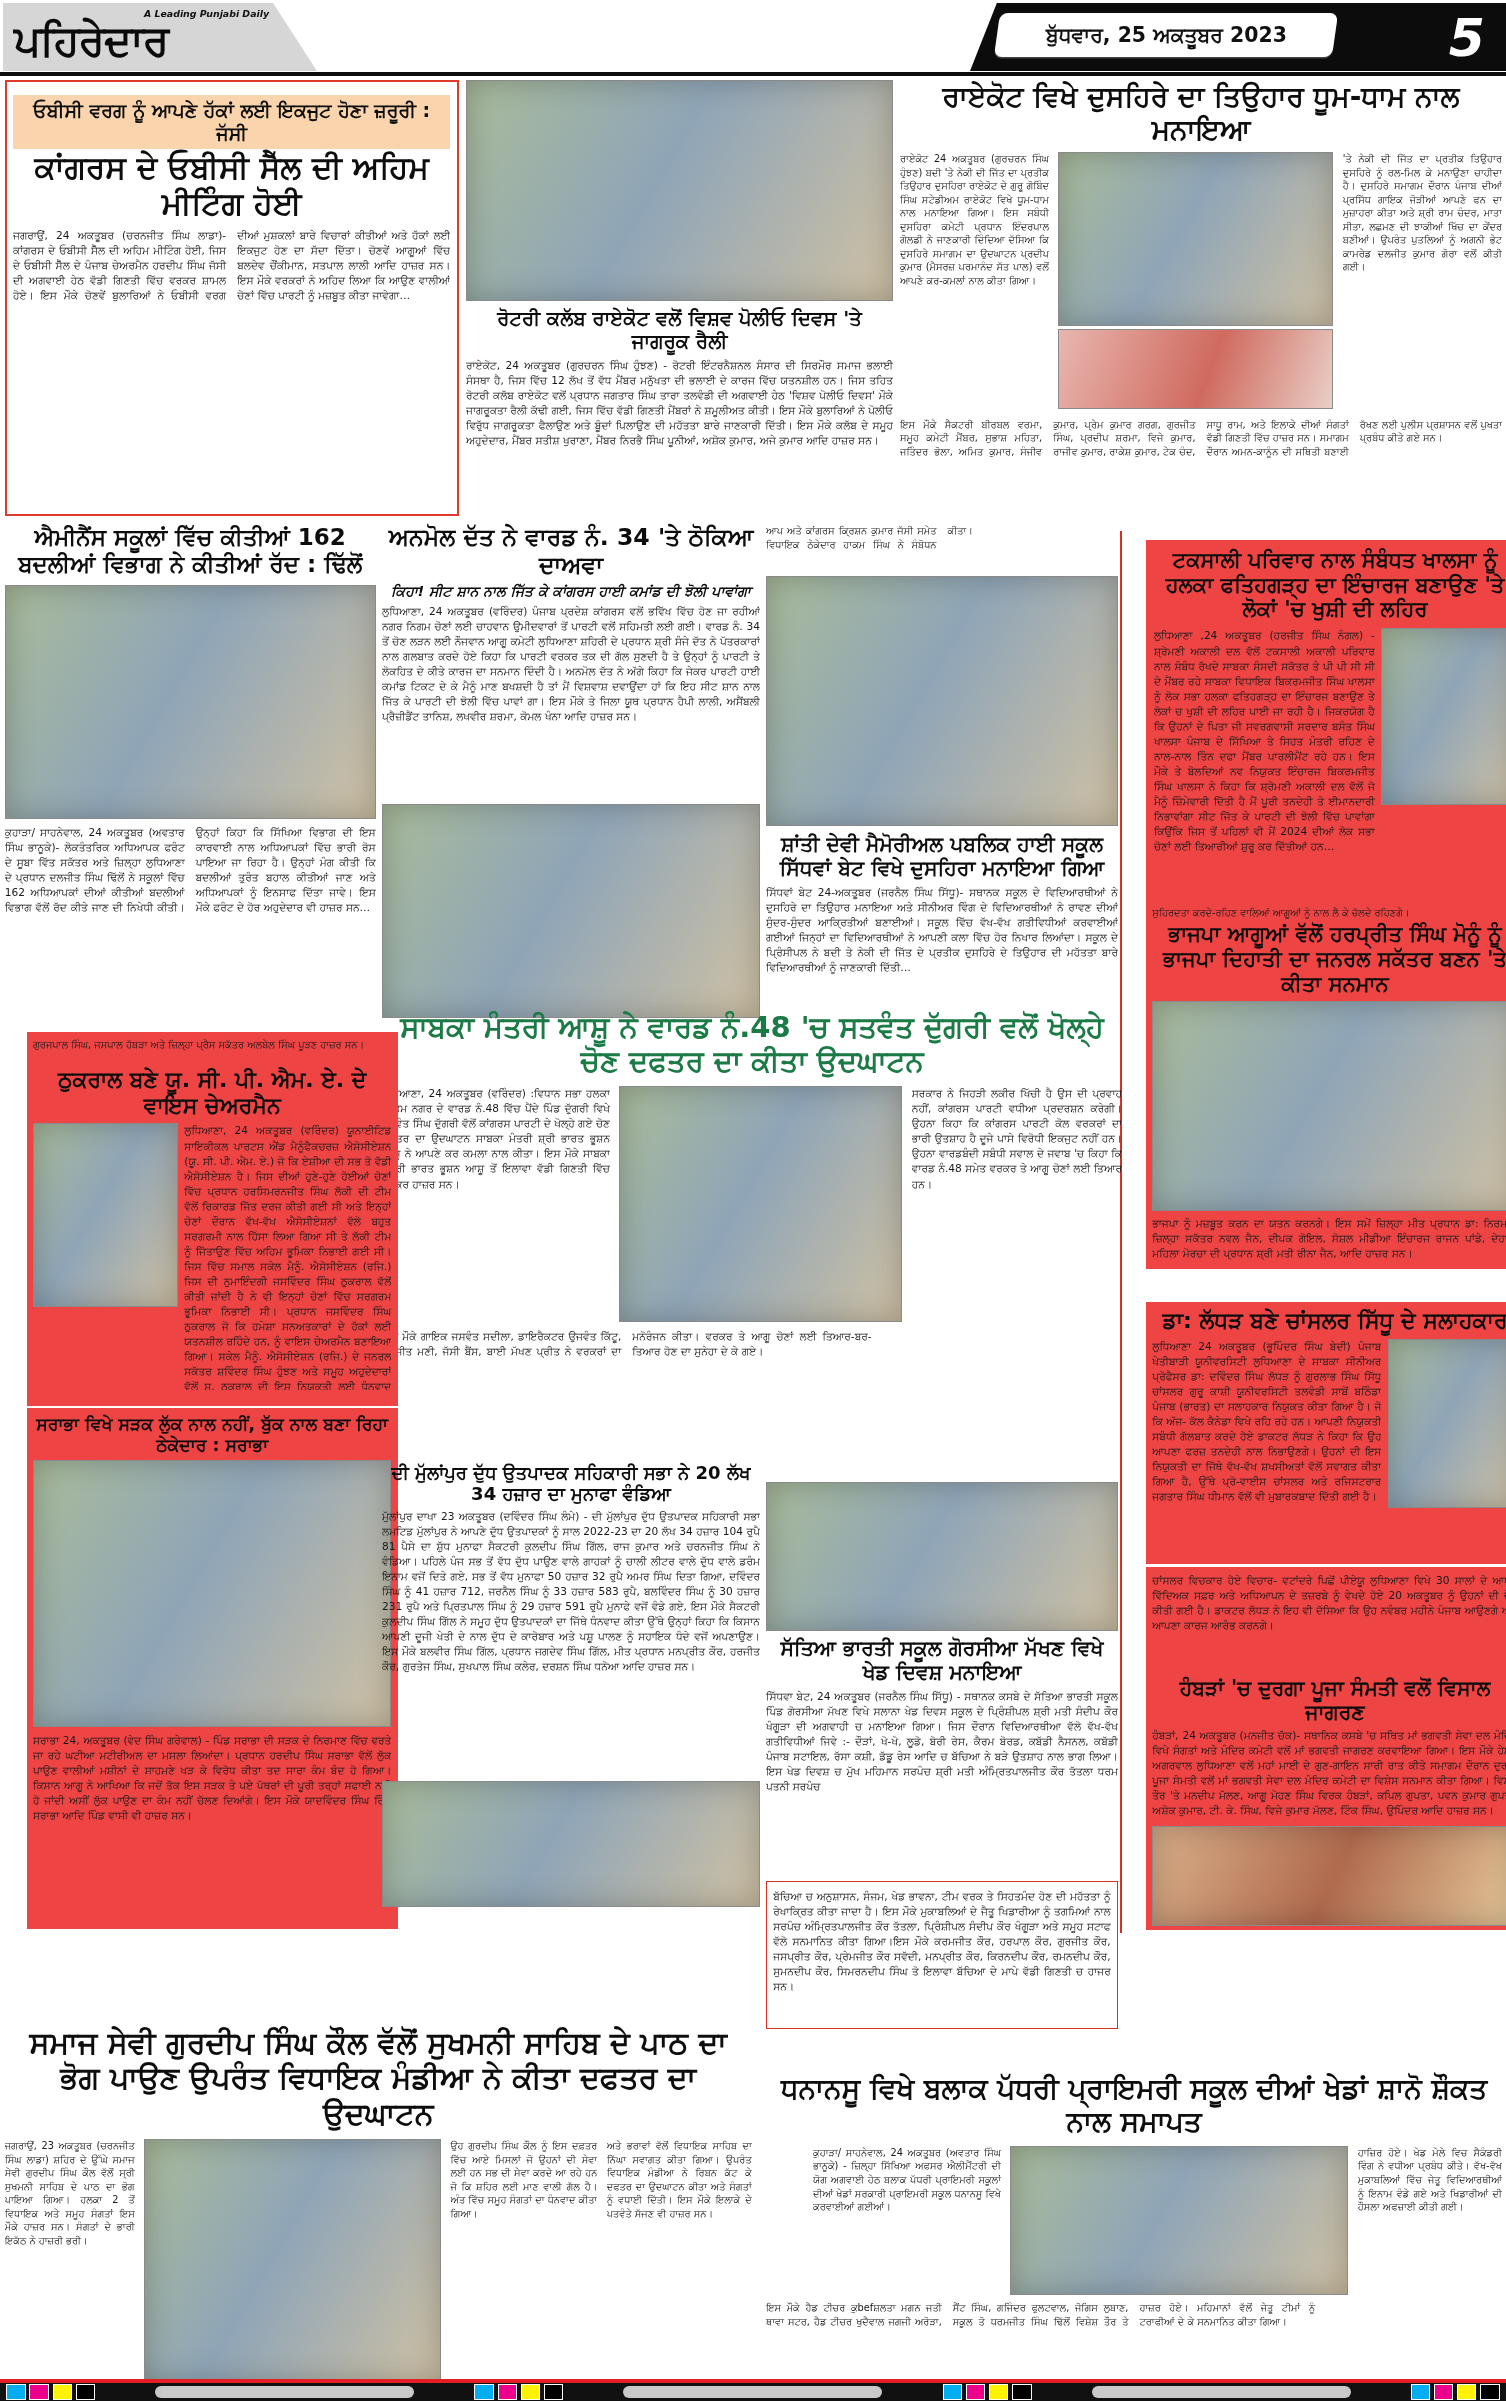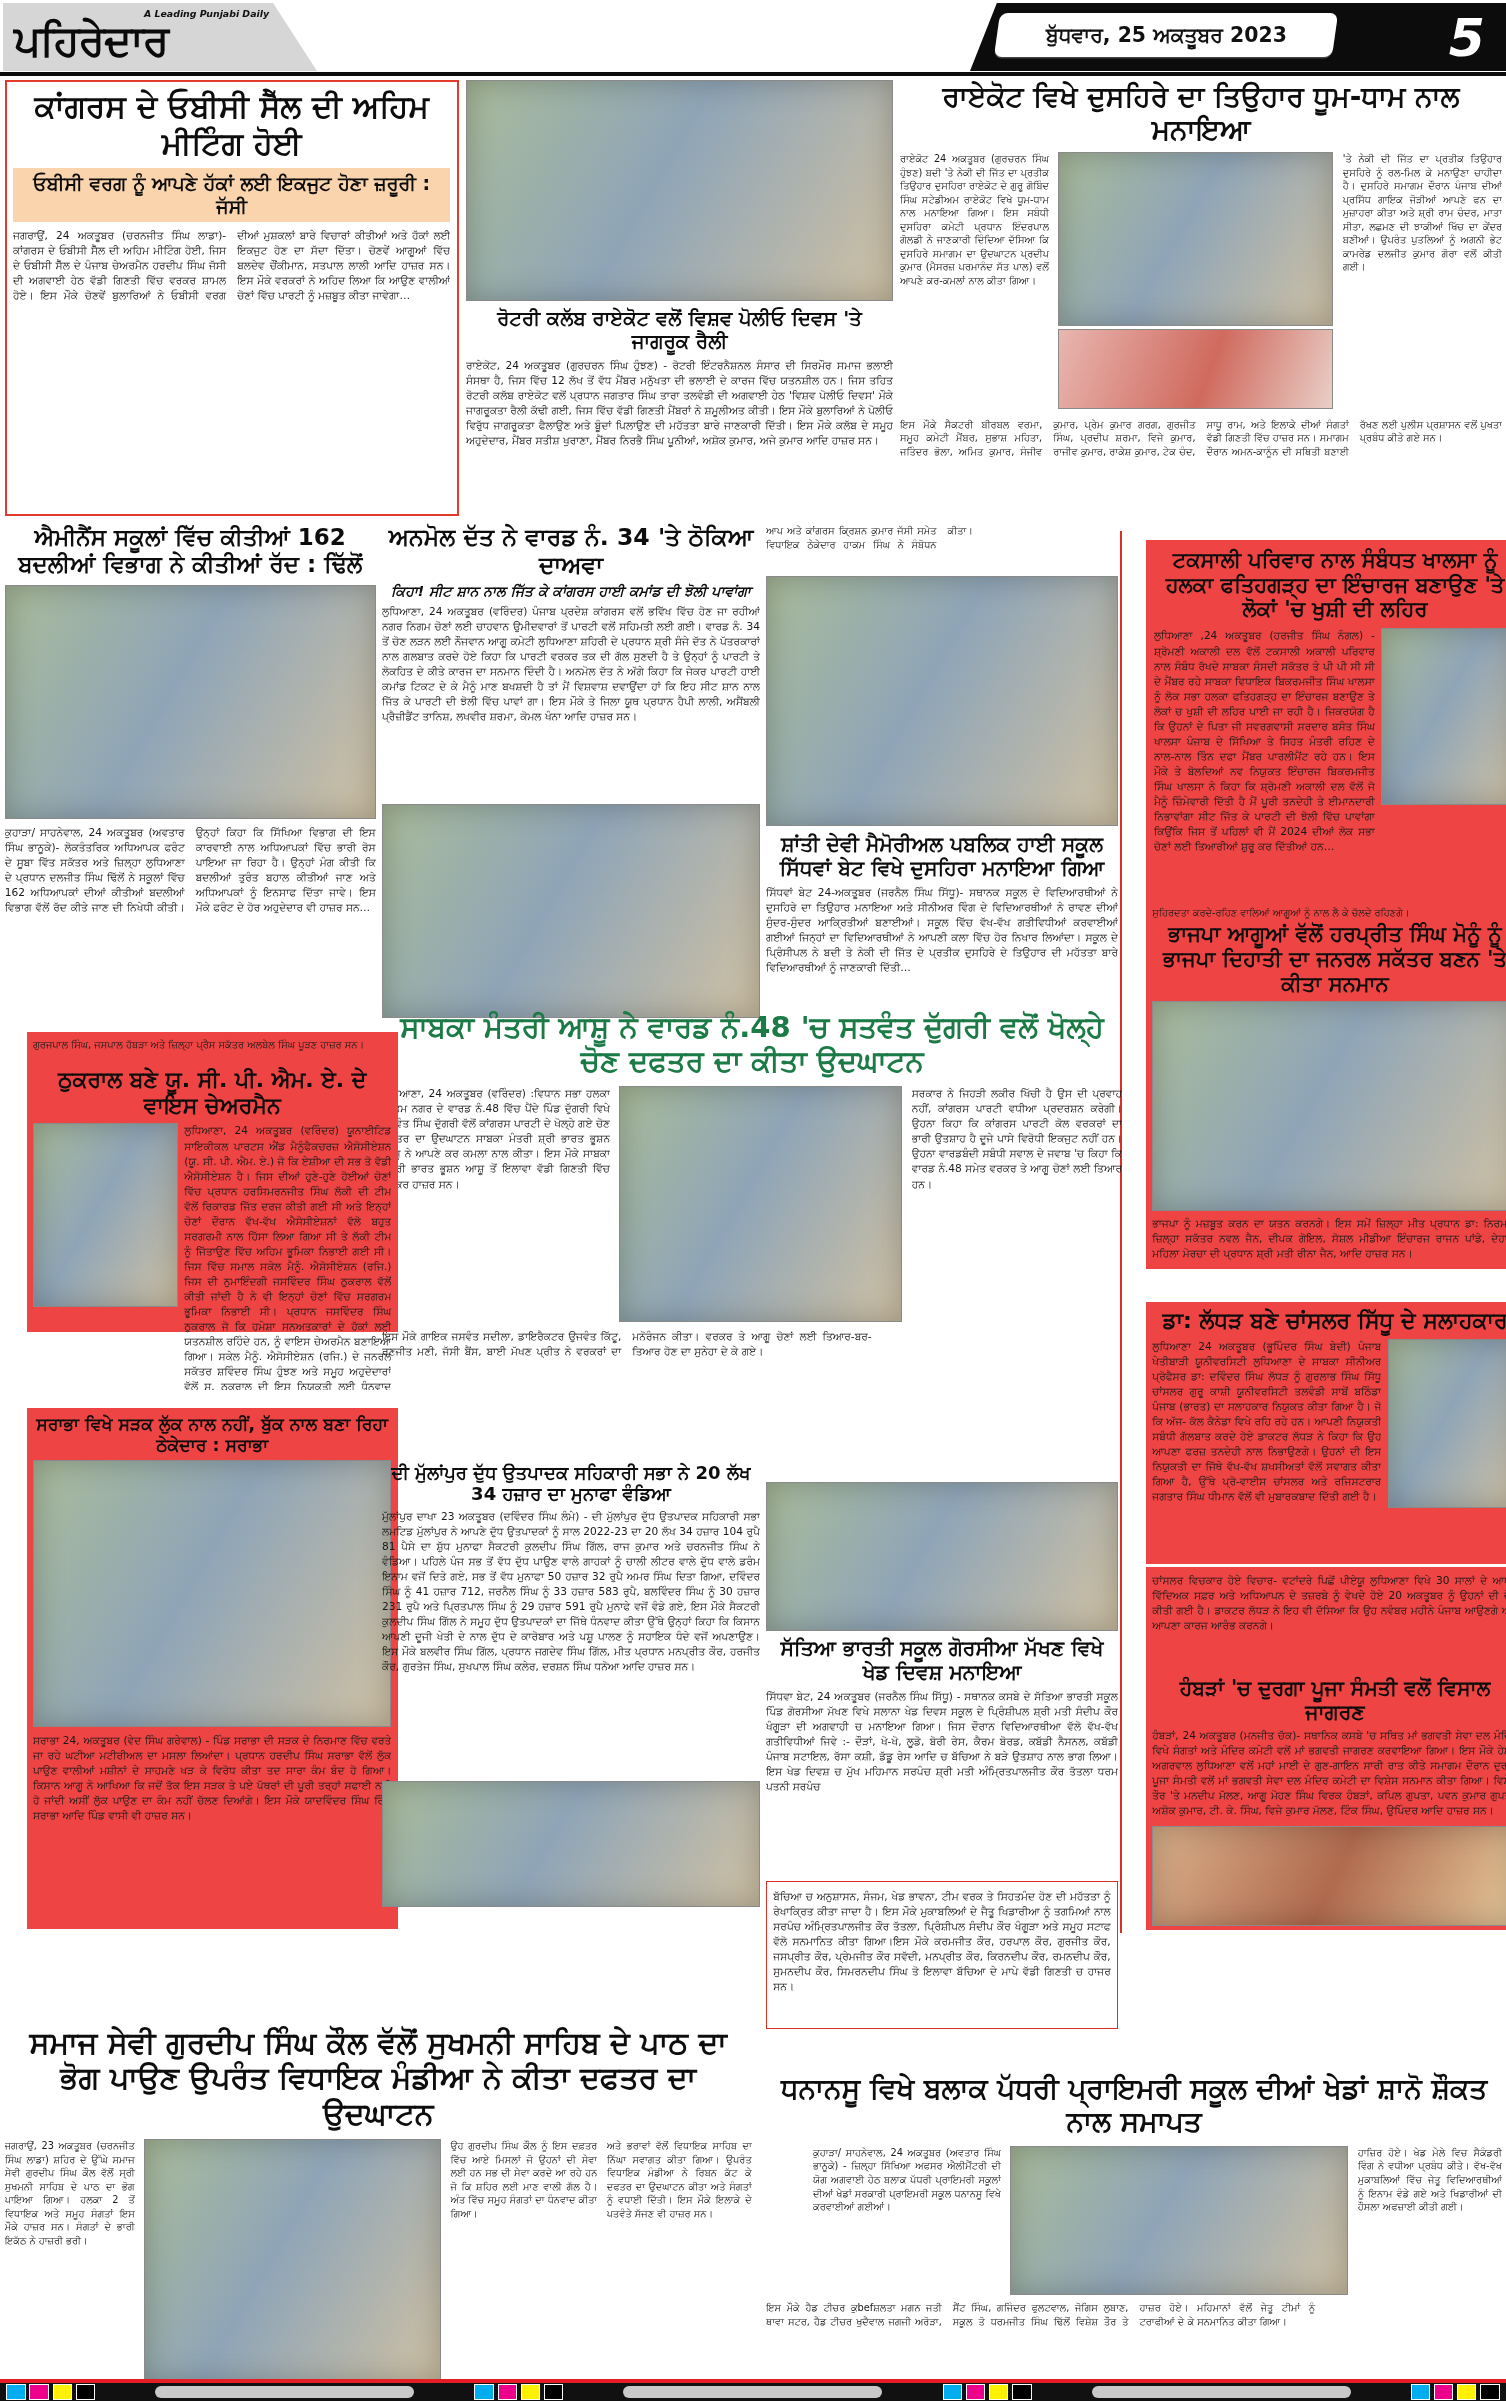--- a/index.html
+++ b/index.html
@@ -54,22 +54,22 @@
   <div class="hdr-black">
     <div class="page-num">5</div>
   </div>
   <div class="date-pill">
     <span>ਬੁੱਧਵਾਰ, 25 ਅਕਤੂਬਰ 2023</span>
   </div>
   <div class="hdr-rule"></div>
   <div class="vline-red"></div>
 
   <div class="art redbox" style="left:4.7px;top:80px;width:454px;height:436px;padding:6.3px;">
+    <div class="hl" style="font-size:19px;background:#f9d4ac;padding:4.7px 3.1px;margin-top:6.3px;">ਓਬੀਸੀ ਵਰਗ ਨੂੰ ਆਪਣੇ ਹੱਕਾਂ ਲਈ ਇਕਜੁਟ ਹੋਣਾ ਜ਼ਰੂਰੀ : ਜੱਸੀ</div>
     <div class="hl" style="font-size:31px;">ਕਾਂਗਰਸ ਦੇ ਓਬੀਸੀ ਸੈੱਲ ਦੀ ਅਹਿਮ ਮੀਟਿੰਗ ਹੋਈ</div>
-    <div class="hl" style="font-size:19px;background:#f9d4ac;padding:4.7px 3.1px;margin-top:6.3px;">ਓਬੀਸੀ ਵਰਗ ਨੂੰ ਆਪਣੇ ਹੱਕਾਂ ਲਈ ਇਕਜੁਟ ਹੋਣਾ ਜ਼ਰੂਰੀ : ਜੱਸੀ</div>
     <div class="body cols2" style="margin-top:6.3px;height:181px;overflow:hidden;">ਜਗਰਾਉਂ, 24 ਅਕਤੂਬਰ (ਚਰਨਜੀਤ ਸਿੰਘ ਲਾਡਾ)- ਕਾਂਗਰਸ ਦੇ ਓਬੀਸੀ ਸੈੱਲ ਦੀ ਅਹਿਮ ਮੀਟਿੰਗ ਹੋਈ, ਜਿਸ ਦੇ ਓਬੀਸੀ ਸੈੱਲ ਦੇ ਪੰਜਾਬ ਚੇਅਰਮੈਨ ਹਰਦੀਪ ਸਿੰਘ ਜੱਸੀ ਦੀ ਅਗਵਾਈ ਹੇਠ ਵੱਡੀ ਗਿਣਤੀ ਵਿੱਚ ਵਰਕਰ ਸ਼ਾਮਲ ਹੋਏ। ਇਸ ਮੌਕੇ ਚੋਣਵੇਂ ਬੁਲਾਰਿਆਂ ਨੇ ਓਬੀਸੀ ਵਰਗ ਦੀਆਂ ਮੁਸ਼ਕਲਾਂ ਬਾਰੇ ਵਿਚਾਰਾਂ ਕੀਤੀਆਂ ਅਤੇ ਹੱਕਾਂ ਲਈ ਇਕਜੁਟ ਹੋਣ ਦਾ ਸੱਦਾ ਦਿੱਤਾ। ਚੋਣਵੇਂ ਆਗੂਆਂ ਵਿੱਚ ਬਲਦੇਵ ਚੌਂਕੀਮਾਨ, ਸਤਪਾਲ ਲਾਲੀ ਆਦਿ ਹਾਜ਼ਰ ਸਨ। ਇਸ ਮੌਕੇ ਵਰਕਰਾਂ ਨੇ ਅਹਿਦ ਲਿਆ ਕਿ ਆਉਣ ਵਾਲੀਆਂ ਚੋਣਾਂ ਵਿੱਚ ਪਾਰਟੀ ਨੂੰ ਮਜ਼ਬੂਤ ਕੀਤਾ ਜਾਵੇਗਾ…</div>
   </div>
 
   <div class="art" style="left:466px;top:80px;width:427px;height:436px;">
     <div class="photo in" style="width:100%;height:221px;"></div>
     <div class="hl" style="font-size:19.6px;margin:6.3px 0 4.7px;">ਰੋਟਰੀ ਕਲੱਬ ਰਾਏਕੋਟ ਵਲੋਂ ਵਿਸ਼ਵ ਪੋਲੀਓ ਦਿਵਸ 'ਤੇ ਜਾਗਰੂਕ ਰੈਲੀ</div>
     <div class="body" style="height:157px;overflow:hidden;">ਰਾਏਕੋਟ, 24 ਅਕਤੂਬਰ (ਗੁਰਚਰਨ ਸਿੰਘ ਹੁੰਝਣ) - ਰੋਟਰੀ ਇੰਟਰਨੈਸ਼ਨਲ ਸੰਸਾਰ ਦੀ ਸਿਰਮੌਰ ਸਮਾਜ ਭਲਾਈ ਸੰਸਥਾ ਹੈ, ਜਿਸ ਵਿੱਚ 12 ਲੱਖ ਤੋਂ ਵੱਧ ਮੈਂਬਰ ਮਨੁੱਖਤਾ ਦੀ ਭਲਾਈ ਦੇ ਕਾਰਜ ਵਿੱਚ ਯਤਨਸ਼ੀਲ ਹਨ। ਜਿਸ ਤਹਿਤ ਰੋਟਰੀ ਕਲੱਬ ਰਾਏਕੋਟ ਵਲੋਂ ਪ੍ਰਧਾਨ ਜਗਤਾਰ ਸਿੰਘ ਤਾਰਾ ਤਲਵੰਡੀ ਦੀ ਅਗਵਾਈ ਹੇਠ 'ਵਿਸ਼ਵ ਪੋਲੀਓ ਦਿਵਸ' ਮੌਕੇ ਜਾਗਰੂਕਤਾ ਰੈਲੀ ਕੱਢੀ ਗਈ, ਜਿਸ ਵਿੱਚ ਵੱਡੀ ਗਿਣਤੀ ਮੈਂਬਰਾਂ ਨੇ ਸ਼ਮੂਲੀਅਤ ਕੀਤੀ। ਇਸ ਮੌਕੇ ਬੁਲਾਰਿਆਂ ਨੇ ਪੋਲੀਓ ਵਿਰੁੱਧ ਜਾਗਰੂਕਤਾ ਫੈਲਾਉਣ ਅਤੇ ਬੂੰਦਾਂ ਪਿਲਾਉਣ ਦੀ ਮਹੱਤਤਾ ਬਾਰੇ ਜਾਣਕਾਰੀ ਦਿੱਤੀ। ਇਸ ਮੌਕੇ ਕਲੱਬ ਦੇ ਸਮੂਹ ਅਹੁਦੇਦਾਰ, ਮੈਂਬਰ ਸਤੀਸ਼ ਖੁਰਾਣਾ, ਮੈਂਬਰ ਨਿਰਭੈ ਸਿੰਘ ਪੂਨੀਆਂ, ਅਸ਼ੋਕ ਕੁਮਾਰ, ਅਜੇ ਕੁਮਾਰ ਆਦਿ ਹਾਜ਼ਰ ਸਨ।</div>
   </div>
 
   <div class="art" style="left:900px;top:80px;width:602px;height:436px;">
@@ -116,21 +116,21 @@
   <div class="art" style="left:382px;top:1010px;width:740px;height:447px;">
     <div class="hl" style="font-size:29px;color:#1b7a45;">ਸਾਬਕਾ ਮੰਤਰੀ ਆਸ਼ੂ ਨੇ ਵਾਰਡ ਨੰ.48 'ਚ ਸਤਵੰਤ ਦੁੱਗਰੀ ਵਲੋਂ ਖੋਲ੍ਹੇ ਚੋਣ ਦਫਤਰ ਦਾ ਕੀਤਾ ਉਦਘਾਟਨ</div>
     <div class="flexrow" style="margin-top:7.9px;">
       <div class="body" style="width:228px;height:236px;overflow:hidden;">ਲੁਧਿਆਣਾ, 24 ਅਕਤੂਬਰ (ਵਰਿੰਦਰ) :ਵਿਧਾਨ ਸਭਾ ਹਲਕਾ ਆਤਮ ਨਗਰ ਦੇ ਵਾਰਡ ਨੰ.48 ਵਿੱਚ ਪੈਂਦੇ ਪਿੰਡ ਦੁੱਗਰੀ ਵਿਖੇ ਸਤਵੰਤ ਸਿੰਘ ਦੁੱਗਰੀ ਵੱਲੋਂ ਕਾਂਗਰਸ ਪਾਰਟੀ ਦੇ ਖੋਲ੍ਹੇ ਗਏ ਚੋਣ ਦਫਤਰ ਦਾ ਉਦਘਾਟਨ ਸਾਬਕਾ ਮੰਤਰੀ ਸ਼੍ਰੀ ਭਾਰਤ ਭੂਸ਼ਨ ਆਸ਼ੂ ਨੇ ਆਪਣੇ ਕਰ ਕਮਲਾ ਨਾਲ ਕੀਤਾ। ਇਸ ਮੌਕੇ ਸਾਬਕਾ ਮੰਤਰੀ ਭਾਰਤ ਭੂਸ਼ਨ ਆਸ਼ੂ ਤੋਂ ਇਲਾਵਾ ਵੱਡੀ ਗਿਣਤੀ ਵਿੱਚ ਵਰਕਰ ਹਾਜ਼ਰ ਸਨ।</div>
       <div class="photo in" style="width:283px;height:236px;flex:0 0 auto;"></div>
       <div class="body" style="flex:1;height:236px;overflow:hidden;">ਸਰਕਾਰ ਨੇ ਜਿਹੜੀ ਲਕੀਰ ਖਿੱਚੀ ਹੈ ਉਸ ਦੀ ਪ੍ਰਵਾਹ ਨਹੀਂ, ਕਾਂਗਰਸ ਪਾਰਟੀ ਵਧੀਆ ਪ੍ਰਦਰਸ਼ਨ ਕਰੇਗੀ। ਉਹਨਾ ਕਿਹਾ ਕਿ ਕਾਂਗਰਸ ਪਾਰਟੀ ਕੋਲ ਵਰਕਰਾਂ ਦਾ ਭਾਰੀ ਉਤਸ਼ਾਹ ਹੈ ਦੂਜੇ ਪਾਸੇ ਵਿਰੋਧੀ ਇਕਜੁਟ ਨਹੀਂ ਹਨ। ਉਹਨਾ ਵਾਰਡਬੰਦੀ ਸਬੰਧੀ ਸਵਾਲ ਦੇ ਜਵਾਬ 'ਚ ਕਿਹਾ ਕਿ ਵਾਰਡ ਨੰ.48 ਸਮੇਤ ਵਰਕਰ ਤੇ ਆਗੂ ਚੋਣਾਂ ਲਈ ਤਿਆਰ ਹਨ।</div>
     </div>
     <div class="body cols3" style="margin-top:6.3px;height:94px;overflow:hidden;">ਇਸ ਮੌਕੇ ਗਾਇਕ ਜਸਵੰਤ ਸਦੀਲਾ, ਡਾਇਰੈਕਟਰ ਉਜਵੰਤ ਕਿੱਟੂ, ਰਣਜੀਤ ਮਣੀ, ਜੱਸੀ ਬੈਂਸ, ਬਾਈ ਮੱਖਣ ਪ੍ਰੀਤ ਨੇ ਵਰਕਰਾਂ ਦਾ ਮਨੋਰੰਜਨ ਕੀਤਾ। ਵਰਕਰ ਤੇ ਆਗੂ ਚੋਣਾਂ ਲਈ ਤਿਆਰ-ਬਰ-ਤਿਆਰ ਹੋਣ ਦਾ ਸੁਨੇਹਾ ਦੇ ਕੇ ਗਏ।</div>
   </div>
 
-  <div class="art cream" style="left:4.7px;top:1032px;width:371px;height:300px;padding:6.3px;">
+  <div class="art cream" style="left:4.7px;top:1032px;width:371px;height:374px;padding:6.3px;">
     <div class="body small" style="height:27px;overflow:hidden;">ਗੁਰਜਪਾਲ ਸਿੰਘ, ਜਸਪਾਲ ਹੱਬੜਾ ਅਤੇ ਜ਼ਿਲ੍ਹਾ ਪ੍ਰੈਸ ਸਕੱਤਰ ਅਲਬੇਲ ਸਿੰਘ ਪੂੜਣ ਹਾਜ਼ਰ ਸਨ।</div>
     <div class="hl" style="font-size:22px;margin-top:1.6px;">ਠੁਕਰਾਲ ਬਣੇ ਯੂ. ਸੀ. ਪੀ. ਐਮ. ਏ. ਦੇ ਵਾਇਸ ਚੇਅਰਮੈਨ</div>
     <div style="margin-top:4.7px;">
       <div class="photo in" style="width:145px;height:184px;float:left;margin:0 6.3px 3.1px 0;"></div>
       <div class="body" style="height:267px;overflow:hidden;">ਲੁਧਿਆਣਾ, 24 ਅਕਤੂਬਰ (ਵਰਿੰਦਰ) ਯੂਨਾਈਟਿਡ ਸਾਇਕੀਕਲ ਪਾਰਟਸ ਐਂਡ ਮੈਨੂੰਫੈਕਚਰਜ਼ ਐਸੋਸੀਏਸ਼ਨ (ਯੂ. ਸੀ. ਪੀ. ਐਮ. ਏ.) ਜੋ ਕਿ ਏਸ਼ੀਆ ਦੀ ਸਭ ਤੋ ਵੱਡੀ ਐਸੋਸੀਏਸ਼ਨ ਹੈ। ਜਿਸ ਦੀਆਂ ਹੁਣੇ-ਹੁਣੇ ਹੋਈਆਂ ਚੋਣਾਂ ਵਿੱਚ ਪ੍ਰਧਾਨ ਹਰਸਿਮਰਨਜੀਤ ਸਿੰਘ ਲੱਕੀ ਦੀ ਟੀਮ ਵੱਲੋਂ ਰਿਕਾਰਡ ਜਿੱਤ ਦਰਜ ਕੀਤੀ ਗਈ ਸੀ ਅਤੇ ਇਨ੍ਹਾਂ ਚੋਣਾਂ ਦੌਰਾਨ ਵੱਖ-ਵੱਖ ਐਸੋਸੀਏਸ਼ਨਾਂ ਵੱਲੋ ਬਹੁਤ ਸਰਗਰਮੀ ਨਾਲ ਹਿੱਸਾ ਲਿਆ ਗਿਆ ਸੀ ਤੇ ਲੱਕੀ ਟੀਮ ਨੂੰ ਜਿੱਤਾਉਣ ਵਿੱਚ ਅਹਿਮ ਭੂਮਿਕਾ ਨਿਭਾਈ ਗਈ ਸੀ। ਜਿਸ ਵਿੱਚ ਸਮਾਲ ਸਕੇਲ ਮੈਨੂੰ. ਐਸੋਸੀਏਸ਼ਨ (ਰਜਿ.) ਜਿਸ ਦੀ ਨੁਮਾਇੰਦਗੀ ਜਸਵਿੰਦਰ ਸਿੰਘ ਠੁਕਰਾਲ ਵੱਲੋਂ ਕੀਤੀ ਜਾਂਦੀ ਹੈ ਨੇ ਵੀ ਇਨ੍ਹਾਂ ਚੋਣਾਂ ਵਿੱਚ ਸਰਗਰਮ ਭੂਮਿਕਾ ਨਿਭਾਈ ਸੀ। ਪ੍ਰਧਾਨ ਜਸਵਿੰਦਰ ਸਿੰਘ ਠੁਕਰਾਲ ਜੋ ਕਿ ਹਮੇਸ਼ਾ ਸਨਅਤਕਾਰਾਂ ਦੇ ਹੱਕਾਂ ਲਈ ਯਤਨਸ਼ੀਲ ਰਹਿੰਦੇ ਹਨ, ਨੂੰ ਵਾਇਸ ਚੇਅਰਮੈਨ ਬਣਾਇਆ ਗਿਆ। ਸਕੇਲ ਮੈਨੂੰ. ਐਸੋਸੀਏਸ਼ਨ (ਰਜਿ.) ਦੇ ਜਨਰਲ ਸਕੱਤਰ ਸ਼ਵਿੰਦਰ ਸਿੰਘ ਹੁੰਝਣ ਅਤੇ ਸਮੂਹ ਅਹੁਦੇਦਾਰਾਂ ਵੱਲੋਂ ਸ. ਠੁਕਰਾਲ ਦੀ ਇਸ ਨਿਯੁਕਤੀ ਲਈ ਧੰਨਵਾਦ ਕੀਤਾ ਗਿਆ।</div>
     </div>
   </div>
 
   <div class="art cream" style="left:4.7px;top:1408px;width:371px;height:521px;padding:6.3px;">
     <div class="hl" style="font-size:17.3px;">ਸਰਾਭਾ ਵਿਖੇ ਸੜਕ ਲੁੱਕ ਨਾਲ ਨਹੀਂ, ਬੁੱਕ ਨਾਲ ਬਣਾ ਰਿਹਾ ਠੇਕੇਦਾਰ : ਸਰਾਭਾ</div>

